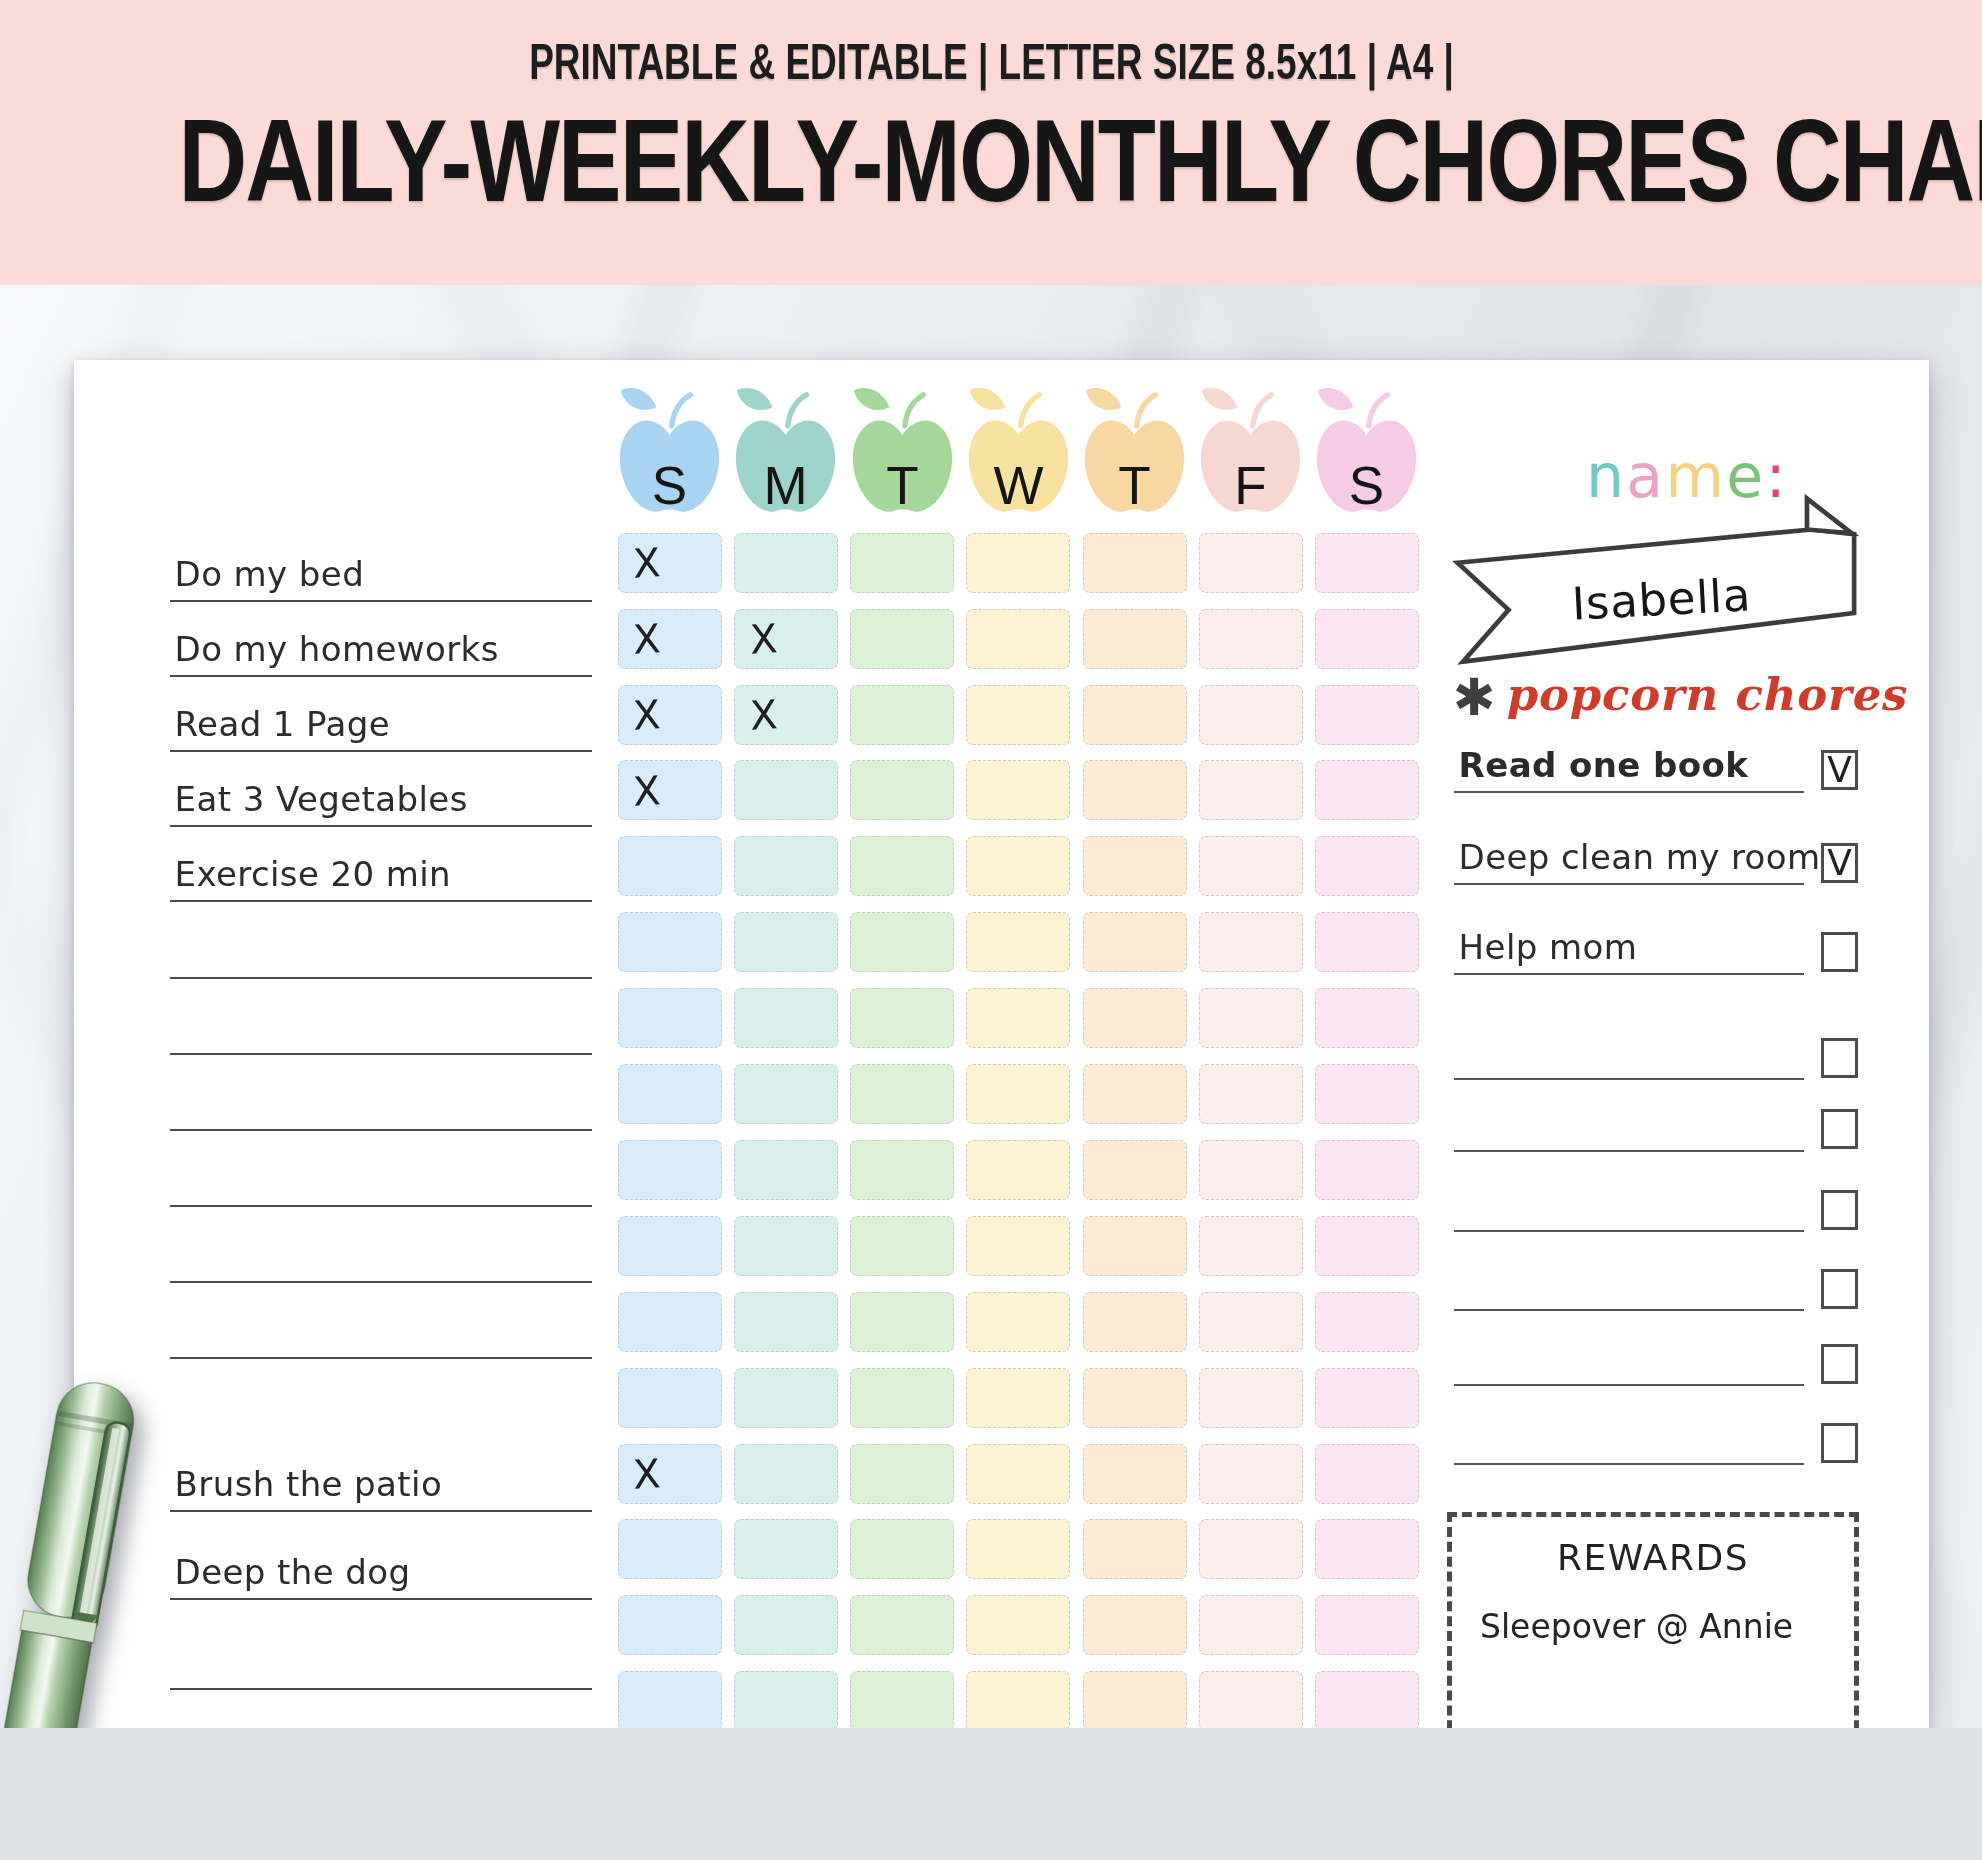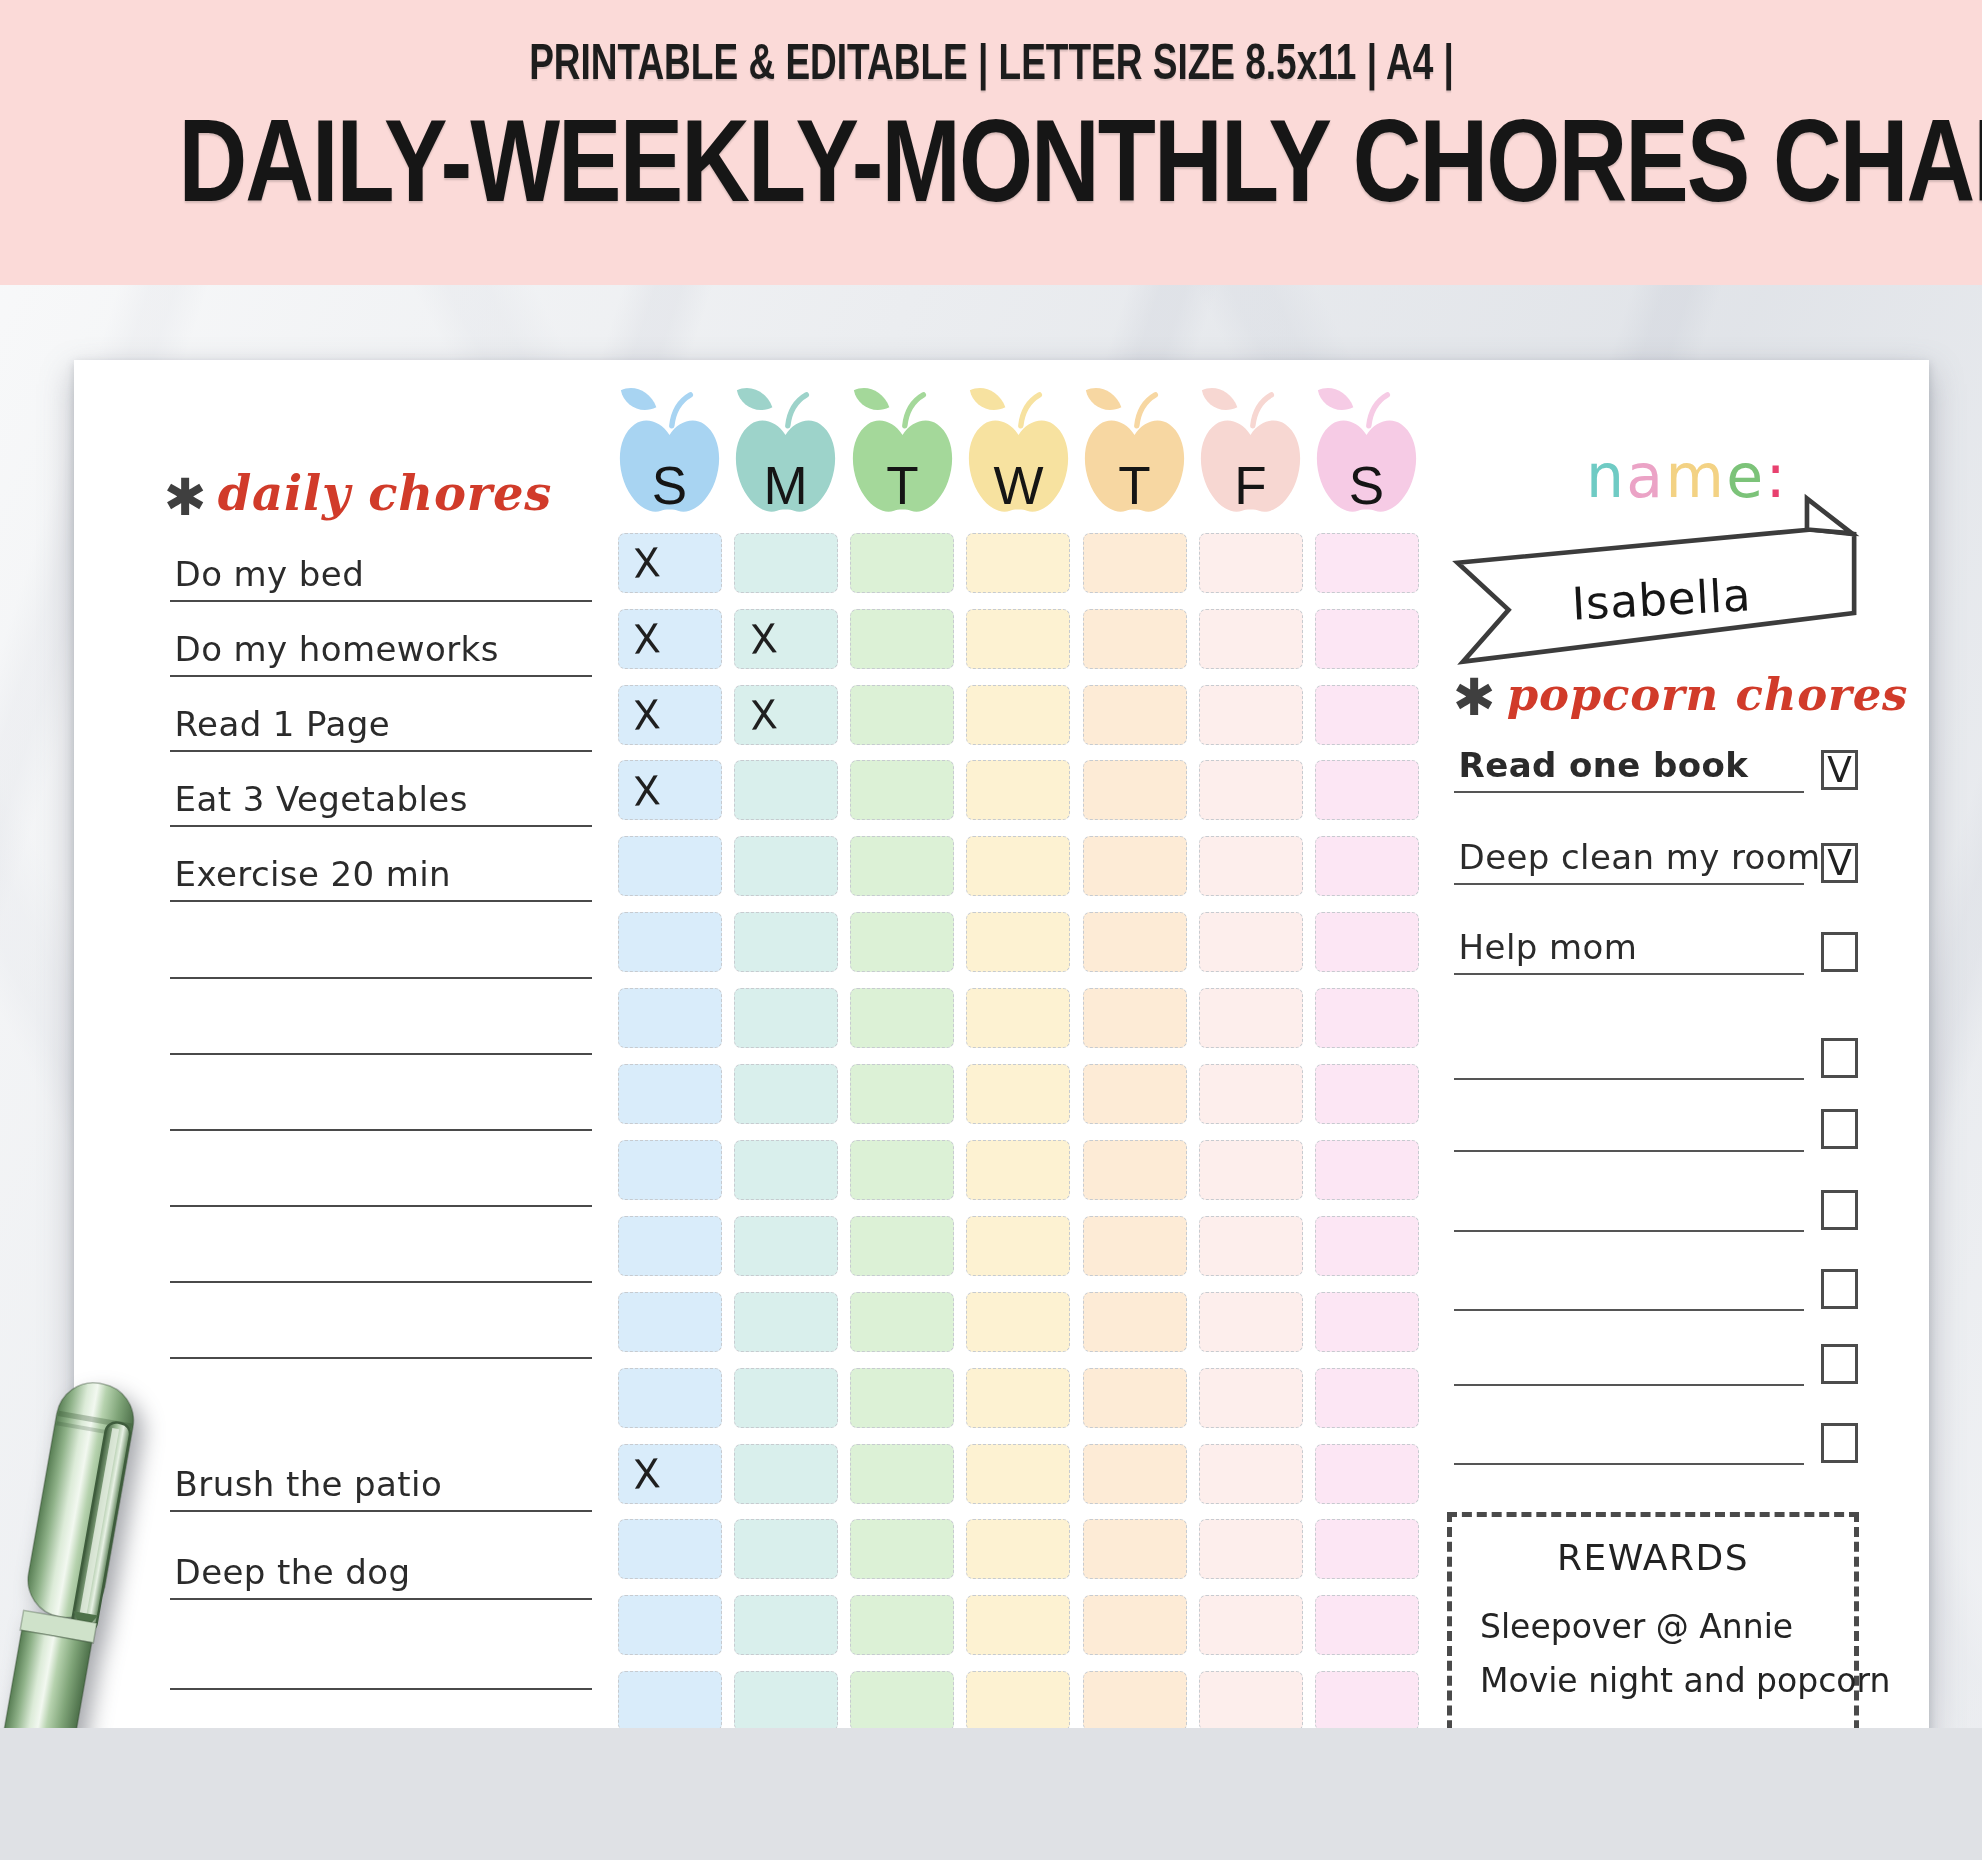--- a/index.html
+++ b/index.html
@@ -55,23 +55,20 @@
 <body>
 
 <div id="stage">
 
   <div id="band" class="abs" style="background: rgb(251, 218, 216);"></div>
   <div class="abs band-subtitle">PRINTABLE &amp; EDITABLE | LETTER SIZE 8.5x11 | A4 |</div>
   <div class="abs band-title">DAILY-WEEKLY-MONTHLY CHORES CHART</div>
 
   <div id="paper" class="abs"></div>
 
-  <div class="abs sec-head" style="left:164px;top:465px;">
-    <span class="bullet">✱</span><span class="script-title">daily chores</span>
-  </div>
   <div id="daily-lines">
       <div class="abs line-row" style="left: 170px; top: 546px; width: 422px; height: 54px;">
         <div class="line-label">Do my bed</div>
       </div>
       <div class="abs line-row" style="left: 170px; top: 621px; width: 422px; height: 54px;">
         <div class="line-label">Do my homeworks</div>
       </div>
       <div class="abs line-row" style="left: 170px; top: 696px; width: 422px; height: 54px;">
         <div class="line-label">Read 1 Page</div>
       </div>
@@ -322,21 +319,20 @@
       <div class="abs checkbox" style="left: 1821px; top: 1269px; width: 37px; height: 40px;"></div>
       <div class="abs mline" style="left: 1454px; top: 1331px; width: 350px; height: 53px;"></div>
       <div class="abs checkbox" style="left: 1821px; top: 1344px; width: 37px; height: 40px;"></div>
       <div class="abs mline" style="left: 1454px; top: 1410px; width: 350px; height: 53px;"></div>
       <div class="abs checkbox" style="left: 1821px; top: 1423px; width: 37px; height: 40px;"></div>
     </div>
 
   <div id="rewards" class="abs" style="left:1447px;top:1512px;width:412px;height:263px;">
     <div id="rewards-title">REWARDS</div>
     <div class="reward-item" style="top:90px;">Sleepover @ Annie</div>
-    <div class="reward-item" style="top:144px;">Movie night and popcorn</div>
   </div>
 
   <svg class="abs" style="left:-31px;top:1357px;filter:drop-shadow(9.3px 11px 11px rgba(55,60,70,.45));" width="263" height="542" viewBox="0 0 340 700">
     <defs>
       <linearGradient id="gPen" x1="0" y1="0" x2="1" y2="0">
         <stop offset="0" stop-color="#577d53"></stop>
           <stop offset=".16" stop-color="#8fb289"></stop>
         <stop offset=".34" stop-color="#dcebd8"></stop>
           <stop offset=".46" stop-color="#f2f8f0"></stop>
         <stop offset=".58" stop-color="#b6d2ae"></stop>

